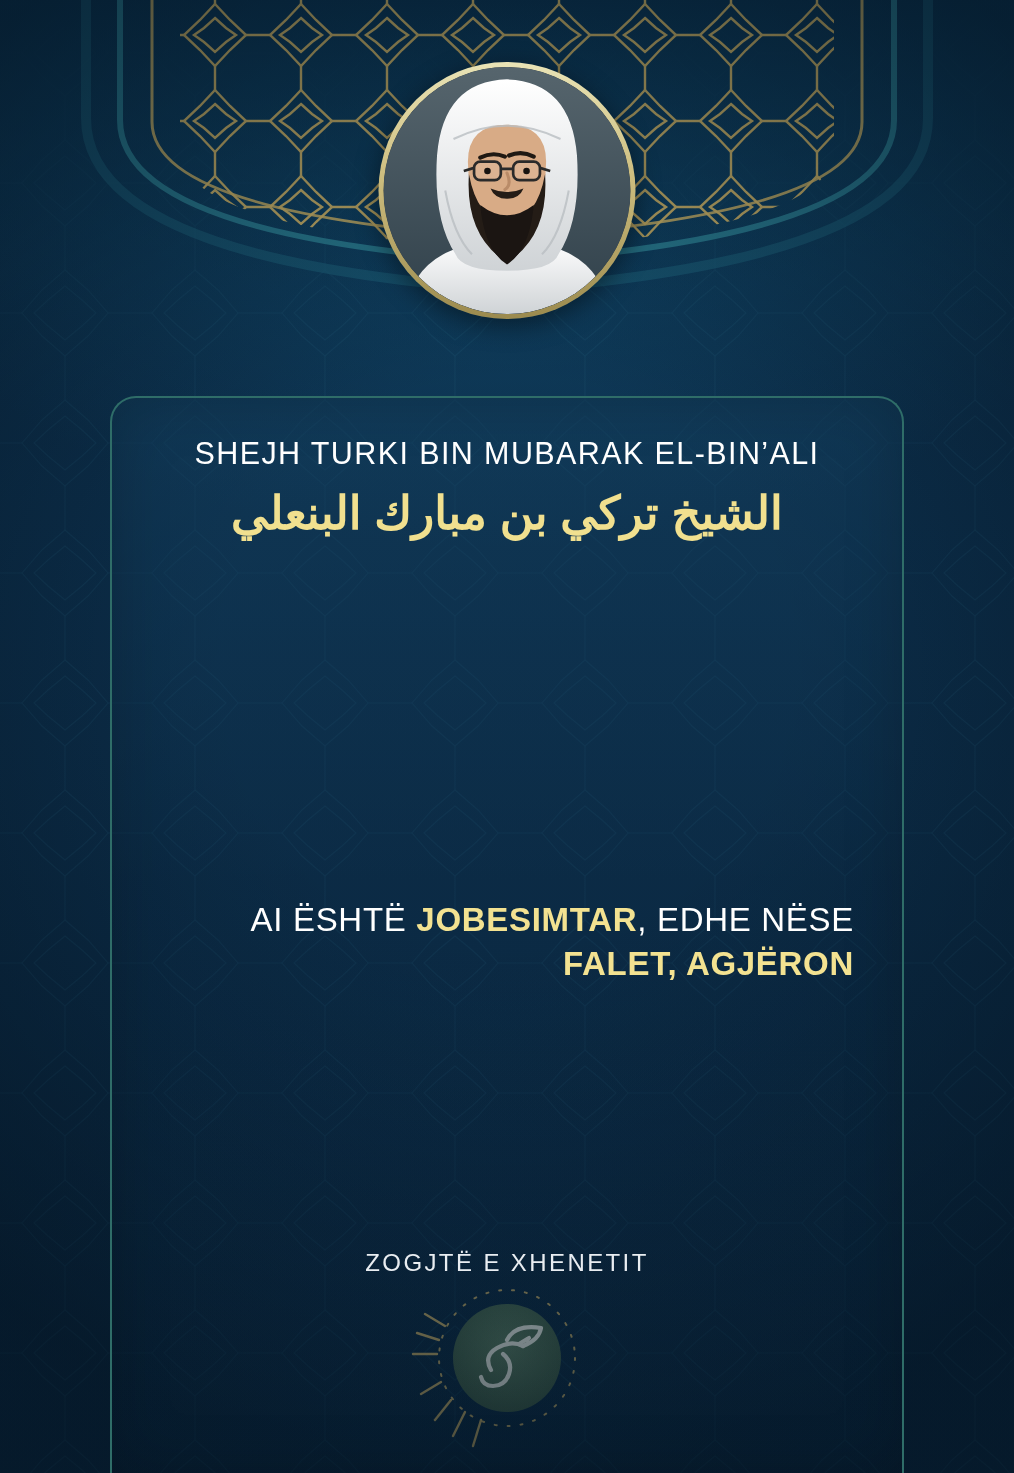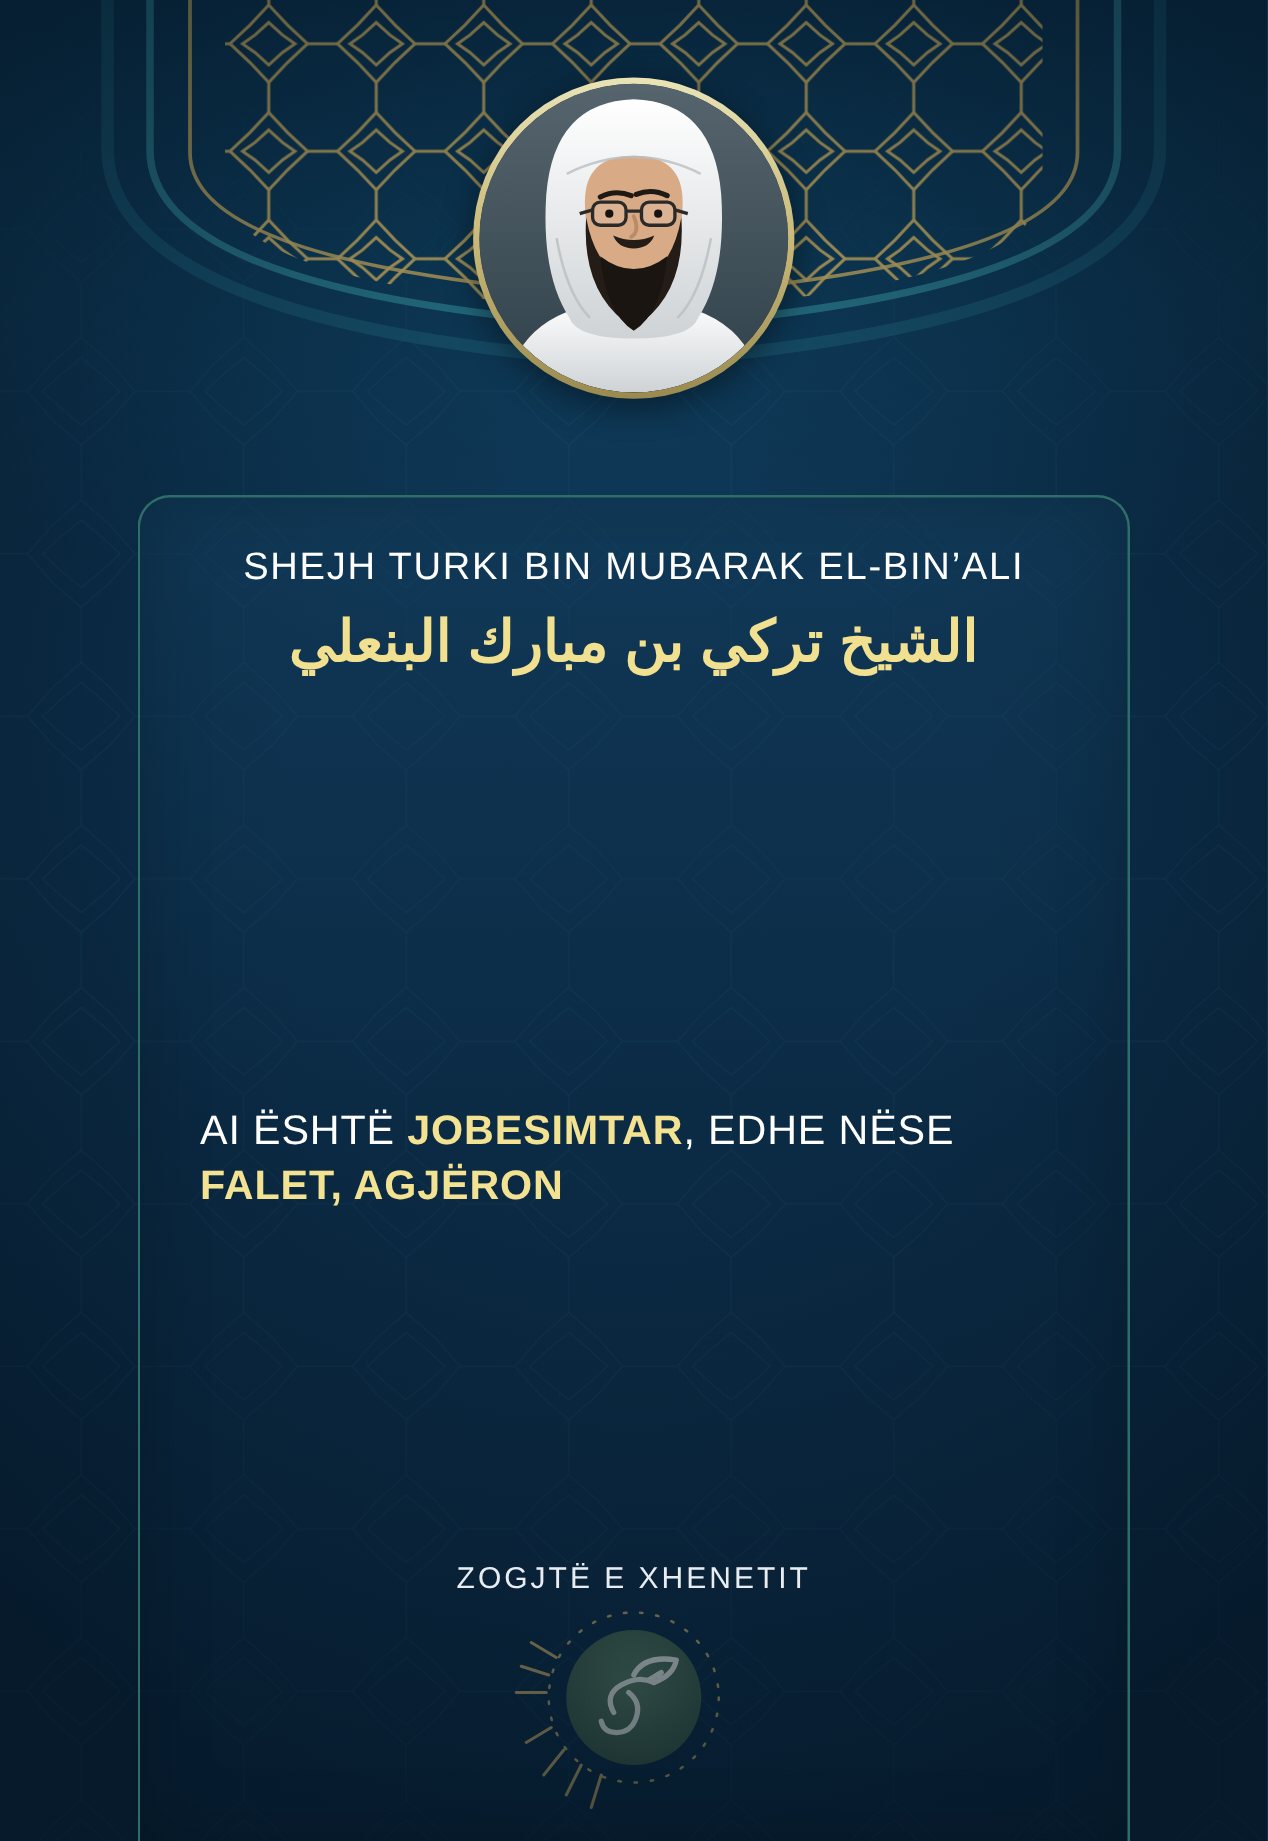--- a/index.html
+++ b/index.html
@@ -111,24 +111,24 @@
     text-align: center;
     color: #f1e08f;
     font-size: 46px;
     font-weight: 700;
     direction: rtl;
     line-height: 1.35;
   }
 
   .quote {
     position: absolute;
-    top: 484px;
+    top: 500px;
     left: 48px;
     right: 48px;
-    text-align: left;
+    text-align: right;
     color: #ffffff;
     font-size: 33px;
     font-weight: 500;
     letter-spacing: .7px;
     line-height: 1.32;
   }
   .quote b { color: #f3e291; font-weight: 700; }
 
   .footer-label {
     position: absolute;

